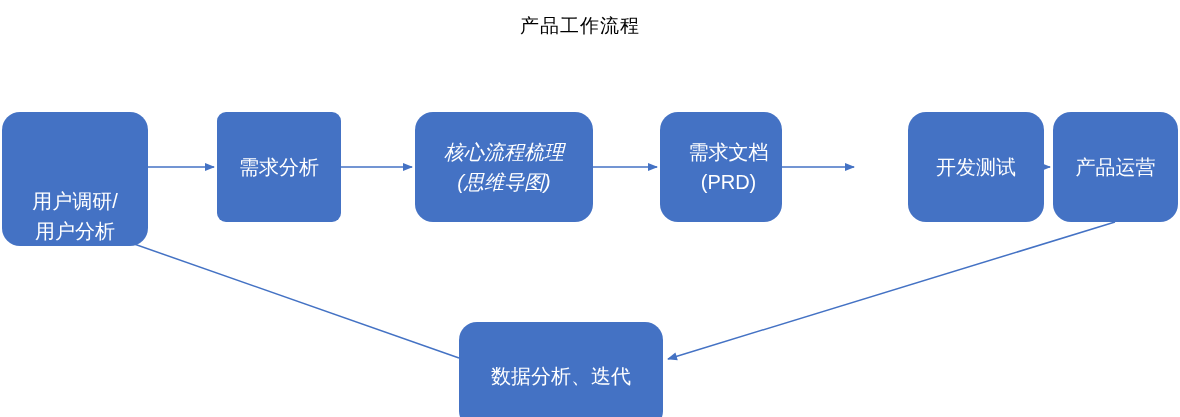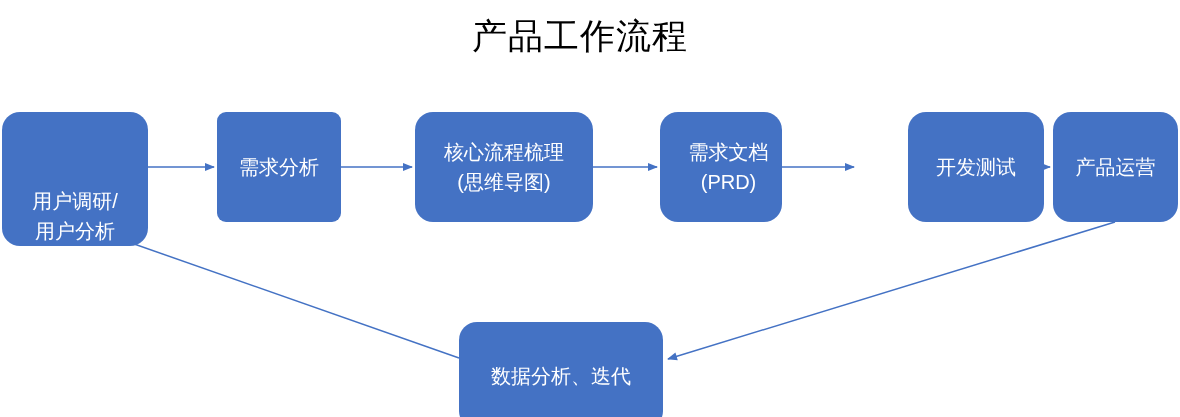--- a/index.html
+++ b/index.html
@@ -18,21 +18,21 @@
     background: var(--canvas-bg);
     font-family: "Liberation Sans", sans-serif;
     overflow: hidden;
   }
   .diagram-title {
     position: absolute;
     top: 13px;
     left: 0;
     width: 1160px;
     text-align: center;
-    font-size: 35px;
+    font-size: 19px;
     letter-spacing: 1px;
     color: var(--title-text);
     white-space: nowrap;
   }
   .node {
     position: absolute;
     background: var(--node-fill);
     border-radius: 18px;
     color: var(--node-text);
     display: flex;
@@ -81,21 +81,21 @@
 
   <div class="node" style="left:2px; top:112px; width:146px; height:134px;justify-content:flex-end;">
     <span class="node-line">用户调研/</span>
     <span class="node-line">用户分析</span>
   </div>
 
   <div class="node" style="left:217px; top:112px; width:124px; height:110px;border-radius:9px;">
     <span class="node-line">需求分析</span>
   </div>
 
-  <div class="node" style="left:415px; top:112px; width:178px; height:110px;">
+  <div class="node" style="left:415px; top:112px; width:178px; height:110px;font-style:italic;">
     <span class="node-line">核心流程梳理</span>
     <span class="node-line">(思维导图)</span>
   </div>
 
   <div class="node" style="left:660px; top:112px; width:122px; height:110px;padding-left:15px;">
     <span class="node-line">需求文档</span>
     <span class="node-line">(PRD)</span>
   </div>
 
   <div class="node" style="left:908px; top:112px; width:136px; height:110px;">

